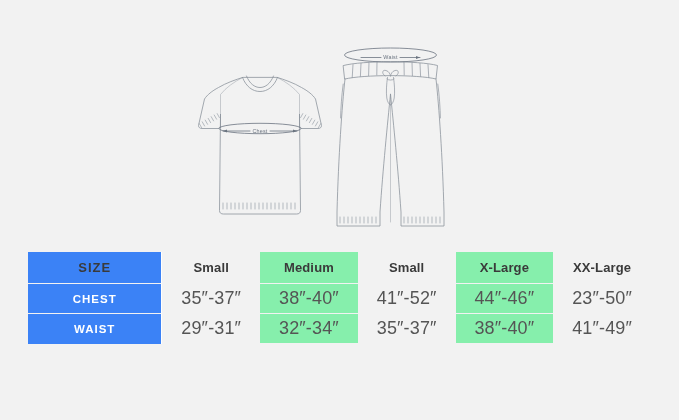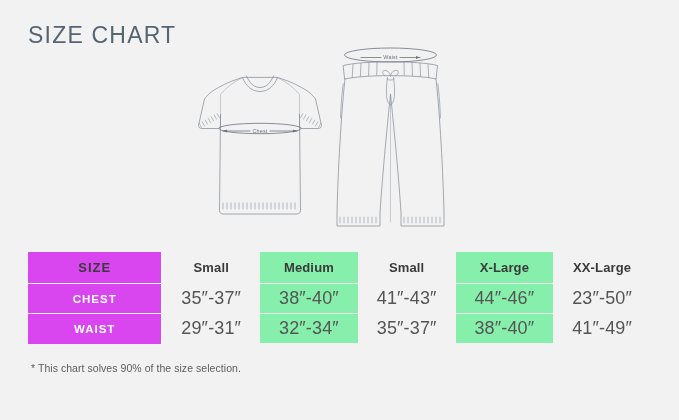--- a/index.html
+++ b/index.html
@@ -71,21 +71,21 @@
     padding: 0;
     text-align: center;
     vertical-align: middle;
     font-size: 12.5px;
     color: #4a4a4a;
     letter-spacing: 0.15px;
   }
   
   #size-table .col-label {
     width: 120px;
-    background: #d946ef;
+    background: #3b82f6;
     color: #ffffff;
     font-weight: bold;
     font-size: 11.5px;
     letter-spacing: 1px;
     border-bottom: 1.5px solid #f2f2f2;
     border-right: 1.5px solid #ffffff;
   }
   #size-table tr:last-child .col-label {
     border-bottom: none;
   }
@@ -125,21 +125,20 @@
     line-height: 16px;
     letter-spacing: 0.05px;
     white-space: nowrap;
   }
 </style>
 </head>
 <body>
 
 <div id="page">
 
-  <div id="title">SIZE CHART</div>
 
   <div id="illustrations">
 
     <div class="garment" id="tshirt-fig">
       <svg width="128" height="165" viewBox="0 0 128 165" xmlns="http://www.w3.org/2000/svg">
         <g fill="none" stroke="#8d949d" stroke-width="0.8" stroke-linejoin="round" stroke-linecap="round">
 
           <path d="M46.5 7.5 C40 9.5 30 13 22.5 17.5
                    C16 21 11 25 8.5 29
                    L2.5 55.5
@@ -310,32 +309,31 @@
         <td class="col-val">Small</td>
         <td class="col-val shaded">Medium</td>
         <td class="col-val">Small</td>
         <td class="col-val shaded">X-Large</td>
         <td class="col-val">XX-Large</td>
       </tr>
       <tr>
         <td class="col-label">CHEST</td>
         <td class="col-val val-cell">35″-37″</td>
         <td class="col-val val-cell shaded">38″-40″</td>
-        <td class="col-val val-cell">41″-43″</td>
+        <td class="col-val val-cell">41″-52″</td>
         <td class="col-val val-cell shaded">44″-46″</td>
         <td class="col-val val-cell">23″-50″</td>
       </tr>
       <tr>
         <td class="col-label">WAIST</td>
         <td class="col-val val-cell">29″-31″</td>
         <td class="col-val val-cell shaded">32″-34″</td>
         <td class="col-val val-cell">35″-37″</td>
         <td class="col-val val-cell shaded">38″-40″</td>
         <td class="col-val val-cell">41″-49″</td>
       </tr>
     </tbody>
   </table>
 
   <div id="footnotes">
-    <div class="footnote">* This chart solves 90% of the size selection.</div>
   </div>
 
 </div>
 
 </body></html>

